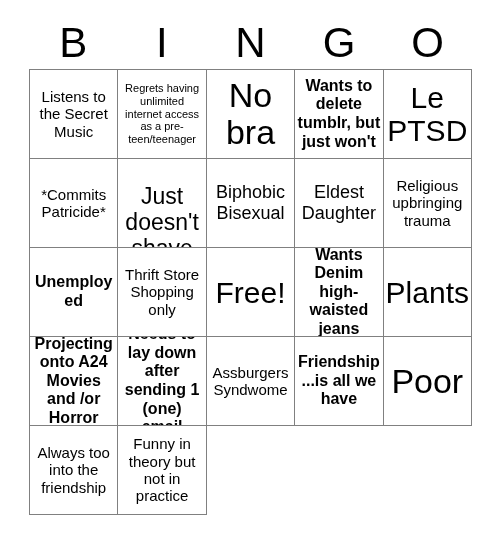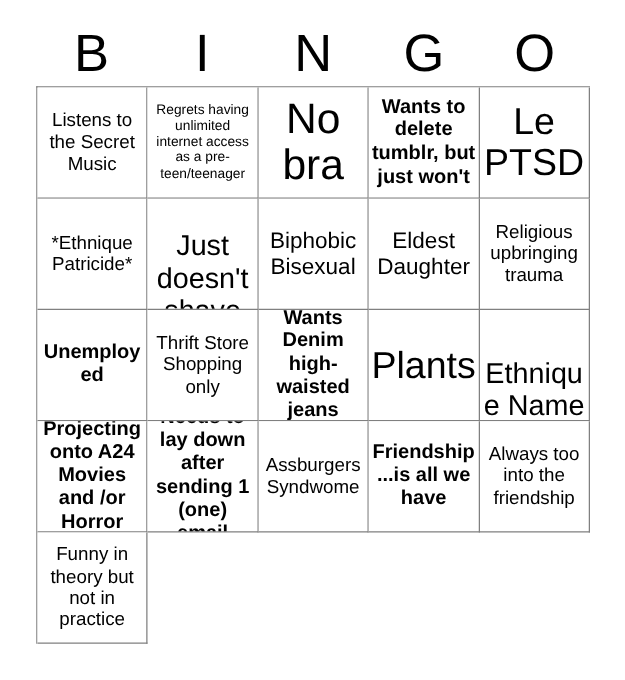--- a/index.html
+++ b/index.html
@@ -114,21 +114,21 @@
         <span class="cell-text fs-3xl">No bra</span>
       </div>
     <div class="bingo-cell">
         <span class="cell-text fs-sm">Wants to delete tumblr, but just won't</span>
       </div>
     <div class="bingo-cell">
         <span class="cell-text fs-2xl">Le PTSD</span>
       </div>
 
     <div class="bingo-cell">
-        <span class="cell-text fs-md">*Ethnique Patricide*</span>
+        <span class="cell-text fs-md">*Commits Patricide*</span>
       </div>
     <div class="bingo-cell">
         <span class="cell-text fs-xl">Just doesn't shave</span>
       </div>
     <div class="bingo-cell">
         <span class="cell-text fs-lg">Biphobic Bisexual</span>
       </div>
     <div class="bingo-cell">
         <span class="cell-text fs-lg">Eldest Daughter</span>
       </div>
@@ -136,43 +136,46 @@
         <span class="cell-text fs-md">Religious upbringing trauma</span>
       </div>
 
     <div class="bingo-cell">
         <span class="cell-text fs-sm">Unemployed</span>
       </div>
     <div class="bingo-cell">
         <span class="cell-text fs-md">Thrift Store Shopping only</span>
       </div>
     <div class="bingo-cell">
+        <span class="cell-text fs-2xl">Free!</span>
+      </div>
+    <div class="bingo-cell">
         <span class="cell-text fs-sm">Wants Denim high-waisted jeans</span>
       </div>
 
     <div class="bingo-cell">
         <span class="cell-text fs-2xl">Plants</span>
-      </div>
-    <div class="bingo-cell">
-        <span class="cell-text fs-xl">Ethnique Name</span>
       </div>
     <div class="bingo-cell">
         <span class="cell-text fs-sm">Projecting onto A24 Movies and /or Horror</span>
       </div>
     <div class="bingo-cell">
         <span class="cell-text fs-sm">Needs to lay down after sending 1 (one) email</span>
       </div>
     <div class="bingo-cell">
         <span class="cell-text fs-md">Assburgers Syndwome</span>
       </div>
 
     <div class="bingo-cell">
         <span class="cell-text fs-sm">Friendship...is all we have</span>
       </div>
     <div class="bingo-cell">
+        <span class="cell-text fs-3xl">Poor</span>
+      </div>
+    <div class="bingo-cell">
         <span class="cell-text fs-md">Always too into the friendship</span>
       </div>
     <div class="bingo-cell">
         <span class="cell-text fs-md">Funny in theory but not in practice</span>
       </div>
 
   </div>
 </div>
 
 </body></html>

